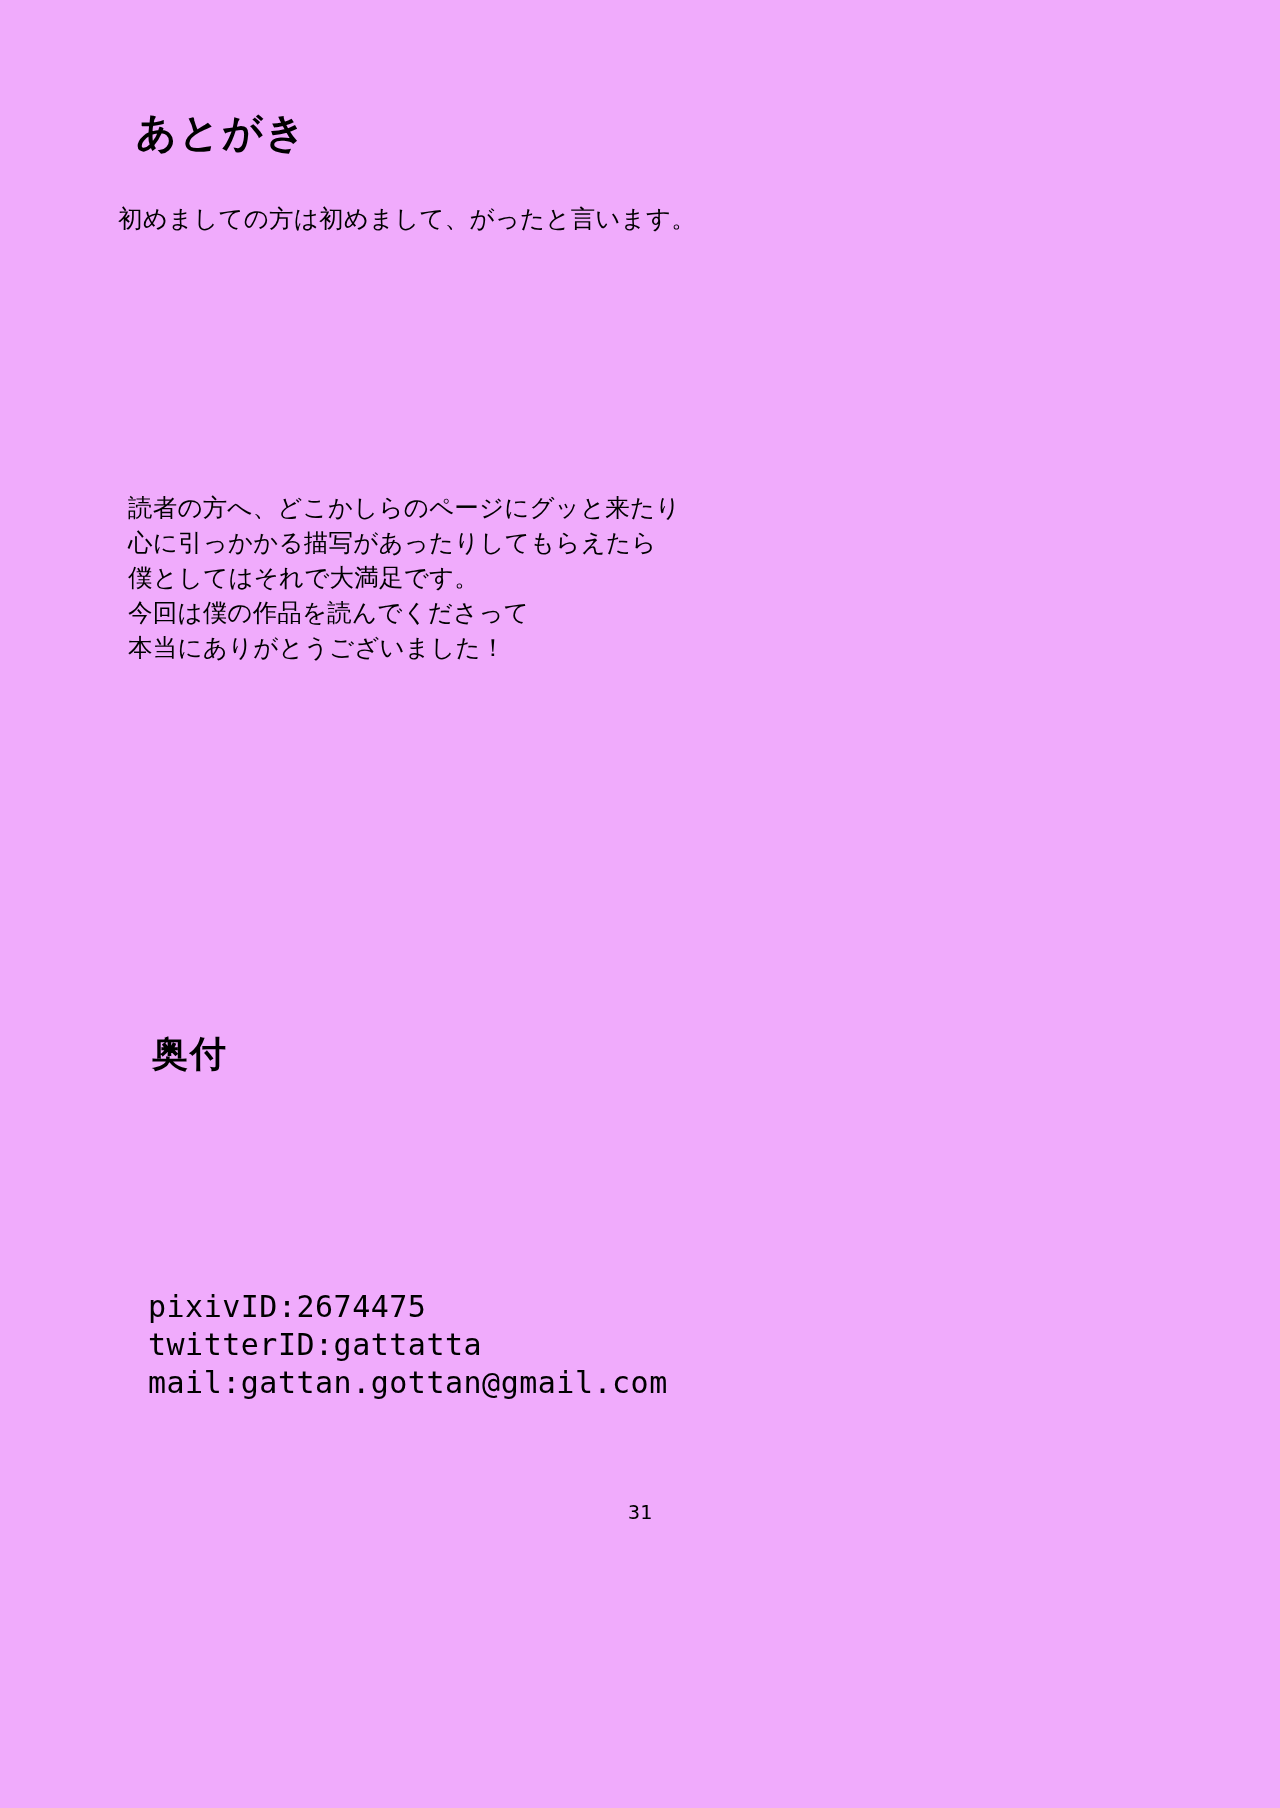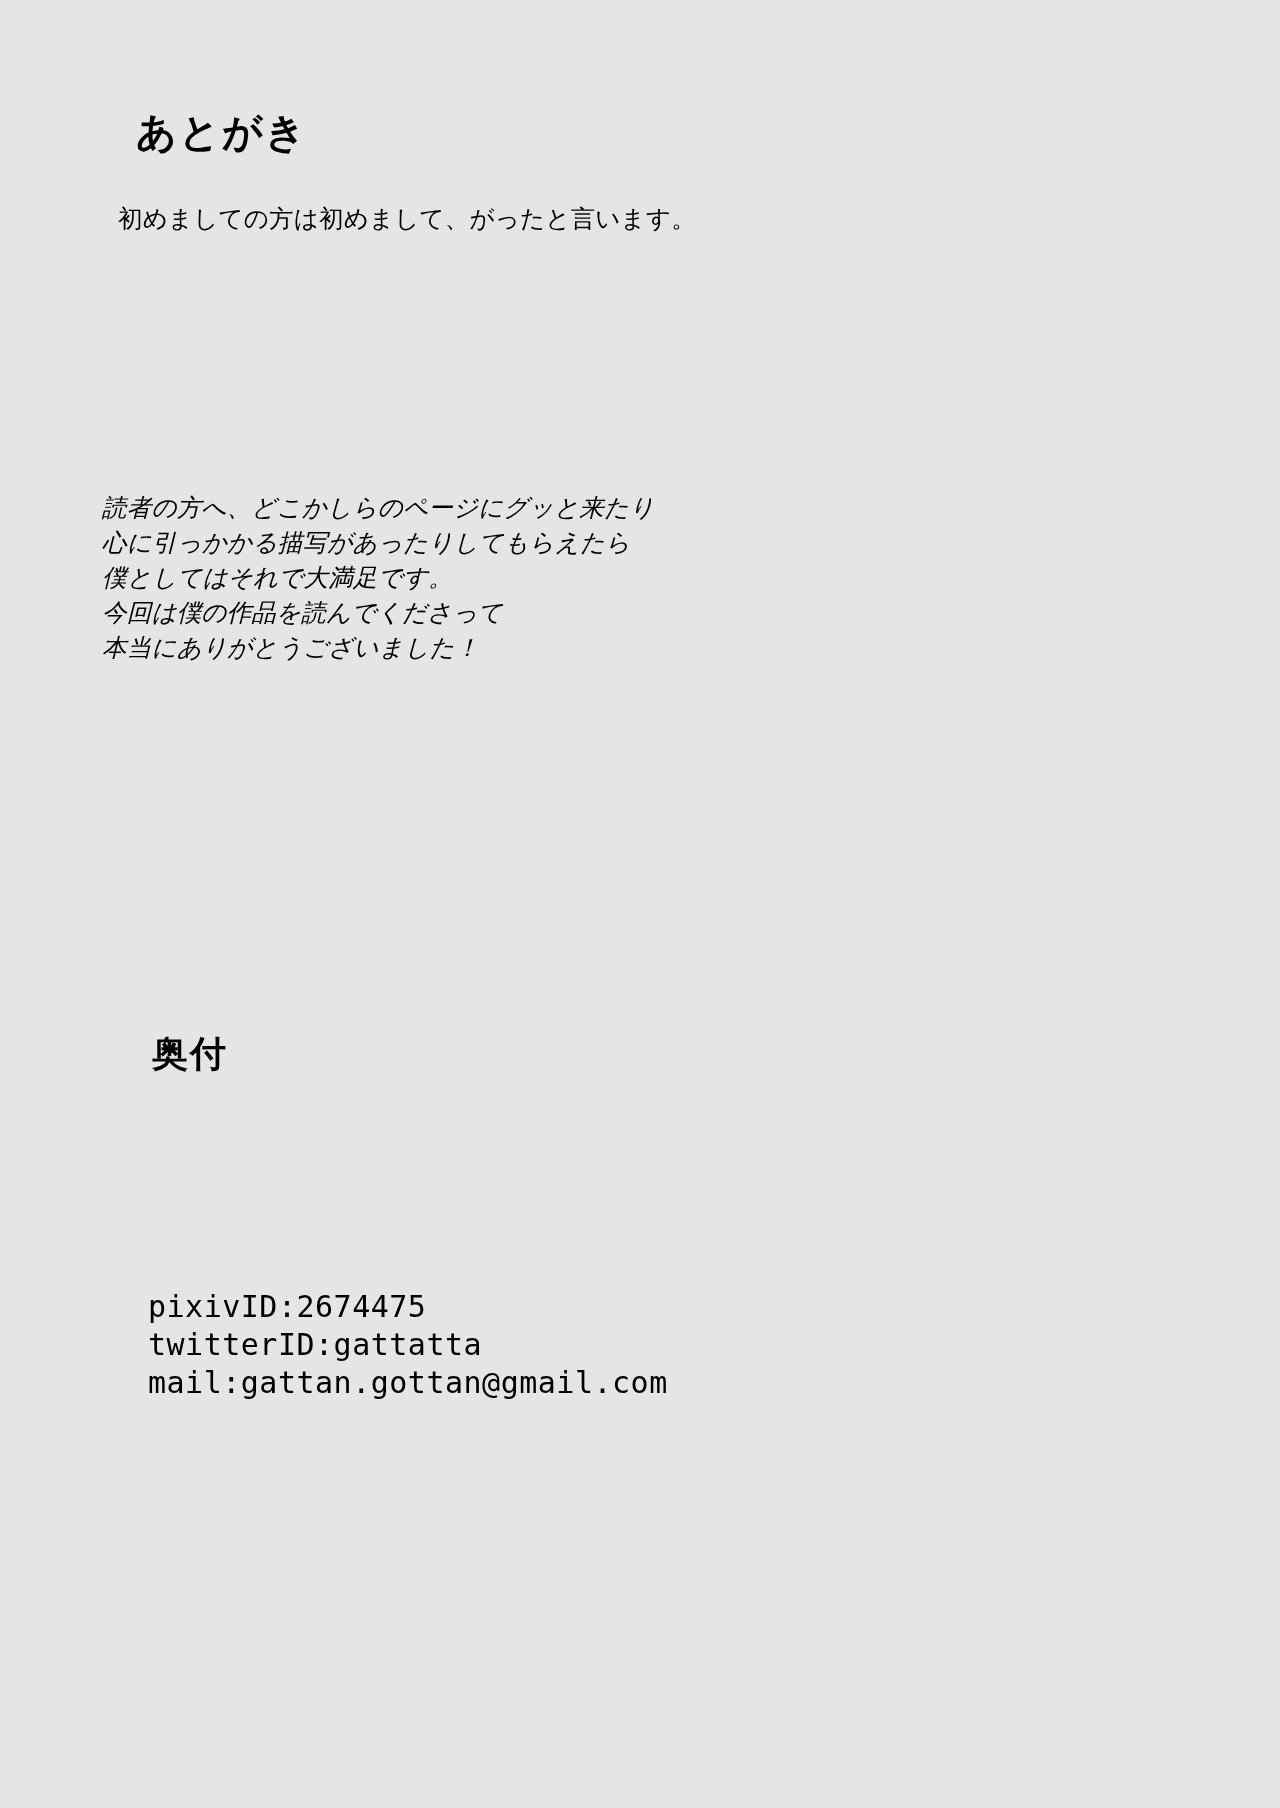--- a/index.html
+++ b/index.html
@@ -11,21 +11,21 @@
     width: 1280px;
     height: 1808px;
     position: relative;
     font-family: "Liberation Sans", sans-serif;
     color: #000000;
     overflow: hidden;
   }
   .page {
     position: absolute;
     inset: 0;
-    background: #e5e5e5;
+    background: #f0abfc;
   }
   .heading {
     position: absolute;
     font-family: "DejaVu Sans", sans-serif;
     font-weight: bold;
     font-size: 40px;
     letter-spacing: 2px;
     color: #000;
     white-space: pre;
   }
@@ -43,21 +43,21 @@
     position: absolute;
     font-family: "DejaVu Sans", sans-serif;
     font-size: 24.5px;
     line-height: 35px;
     color: #000;
     white-space: pre-wrap;
     letter-spacing: 0.2px;
   }
   #para-greeting { left: 118px; top: 158px; margin-top: 43px; }
   #para-main     { left: 118px; top: 212px; }
-  #para-reader   { left: 102px; top: 490px; font-style: italic; }
+  #para-reader   { left: 128px; top: 490px; }
   #para-thanks   { left: 118px; top: 682px; }
   #para-guest    { left: 118px; top: 912px; }
 
   .mono-block {
     position: absolute;
     font-family: "DejaVu Sans Mono", monospace;
     font-size: 24px;
     line-height: 38px;
     color: #000;
     white-space: pre;
@@ -95,14 +95,15 @@
 
 
 
   <h2 class="heading" id="colophon-heading">奥付</h2>
 
 
   <div class="mono-block" id="contact-details">pixivID:2674475
 twitterID:gattatta
 mail:gattan.gottan@gmail.com</div>
 
+  <div id="page-number">31</div>
 
 </div>
 
 </body></html>

